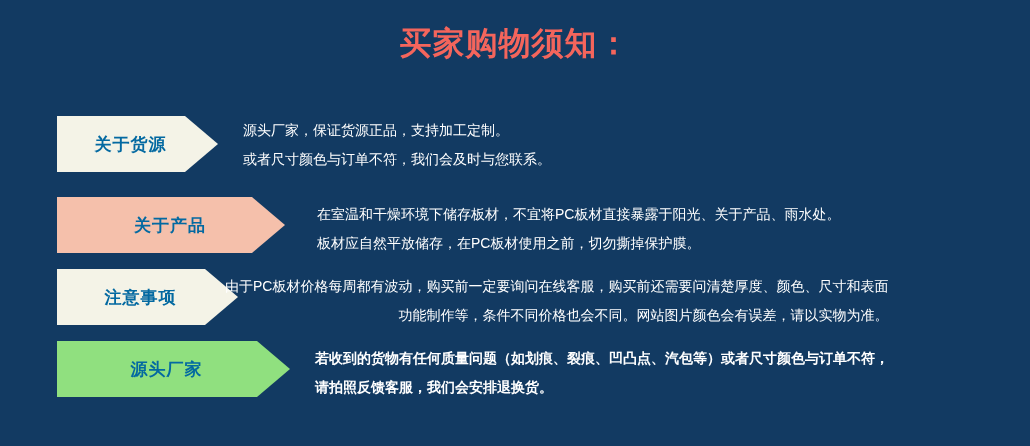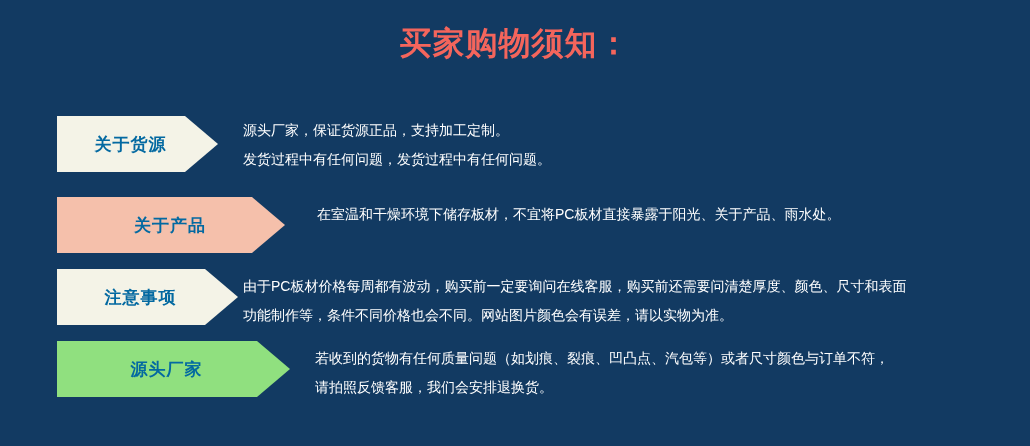--- a/index.html
+++ b/index.html
@@ -76,47 +76,48 @@
   .body-text {
     position: absolute;
     top: 0;
     color: #ffffff;
     font-size: 14px;
     line-height: 29px;
     white-space: nowrap;
   }
   .bt-1 { left: 243px; top: 0px; }
   .bt-2 { left: 317px; top: 3px; }
-  .bt-3 { left: 243px; top: 3px; }
-  .bt-4 { left: 315px; top: 3px; }
+  .bt-3 { left: 225px; top: 3px; text-align: right; }
+  .bt-4 { left: 315px; top: 3px; font-weight: bold; }
   .body-text .line { display: block; }
 </style>
 </head>
 <body>
 
 <div class="page">
 
   <div class="page-title">买家购物须知：</div>
 
   <div class="section sec-1">
     <div class="arrow cream w1">
       <span class="arrow-label">关于货源</span>
     </div>
     <div class="body-text bt-1">
       <span class="line">源头厂家，保证货源正品，支持加工定制。</span>
-      <span class="line">发货过程中有任何问题，发货过程中有任何问题。</span>
+      <span class="line">或者尺寸颜色与订单不符，我们会及时与您联系。</span>
     </div>
   </div>
 
   <div class="section sec-2">
     <div class="arrow peach w2">
       <span class="arrow-label">关于产品</span>
     </div>
     <div class="body-text bt-2">
       <span class="line">在室温和干燥环境下储存板材，不宜将PC板材直接暴露于阳光、关于产品、雨水处。</span>
+      <span class="line">板材应自然平放储存，在PC板材使用之前，切勿撕掉保护膜。</span>
     </div>
   </div>
 
   <div class="section sec-3">
     <div class="arrow cream w3">
       <span class="arrow-label">注意事项</span>
     </div>
     <div class="body-text bt-3">
       <span class="line">由于PC板材价格每周都有波动，购买前一定要询问在线客服，购买前还需要问清楚厚度、颜色、尺寸和表面</span>
       <span class="line">功能制作等，条件不同价格也会不同。网站图片颜色会有误差，请以实物为准。</span>

